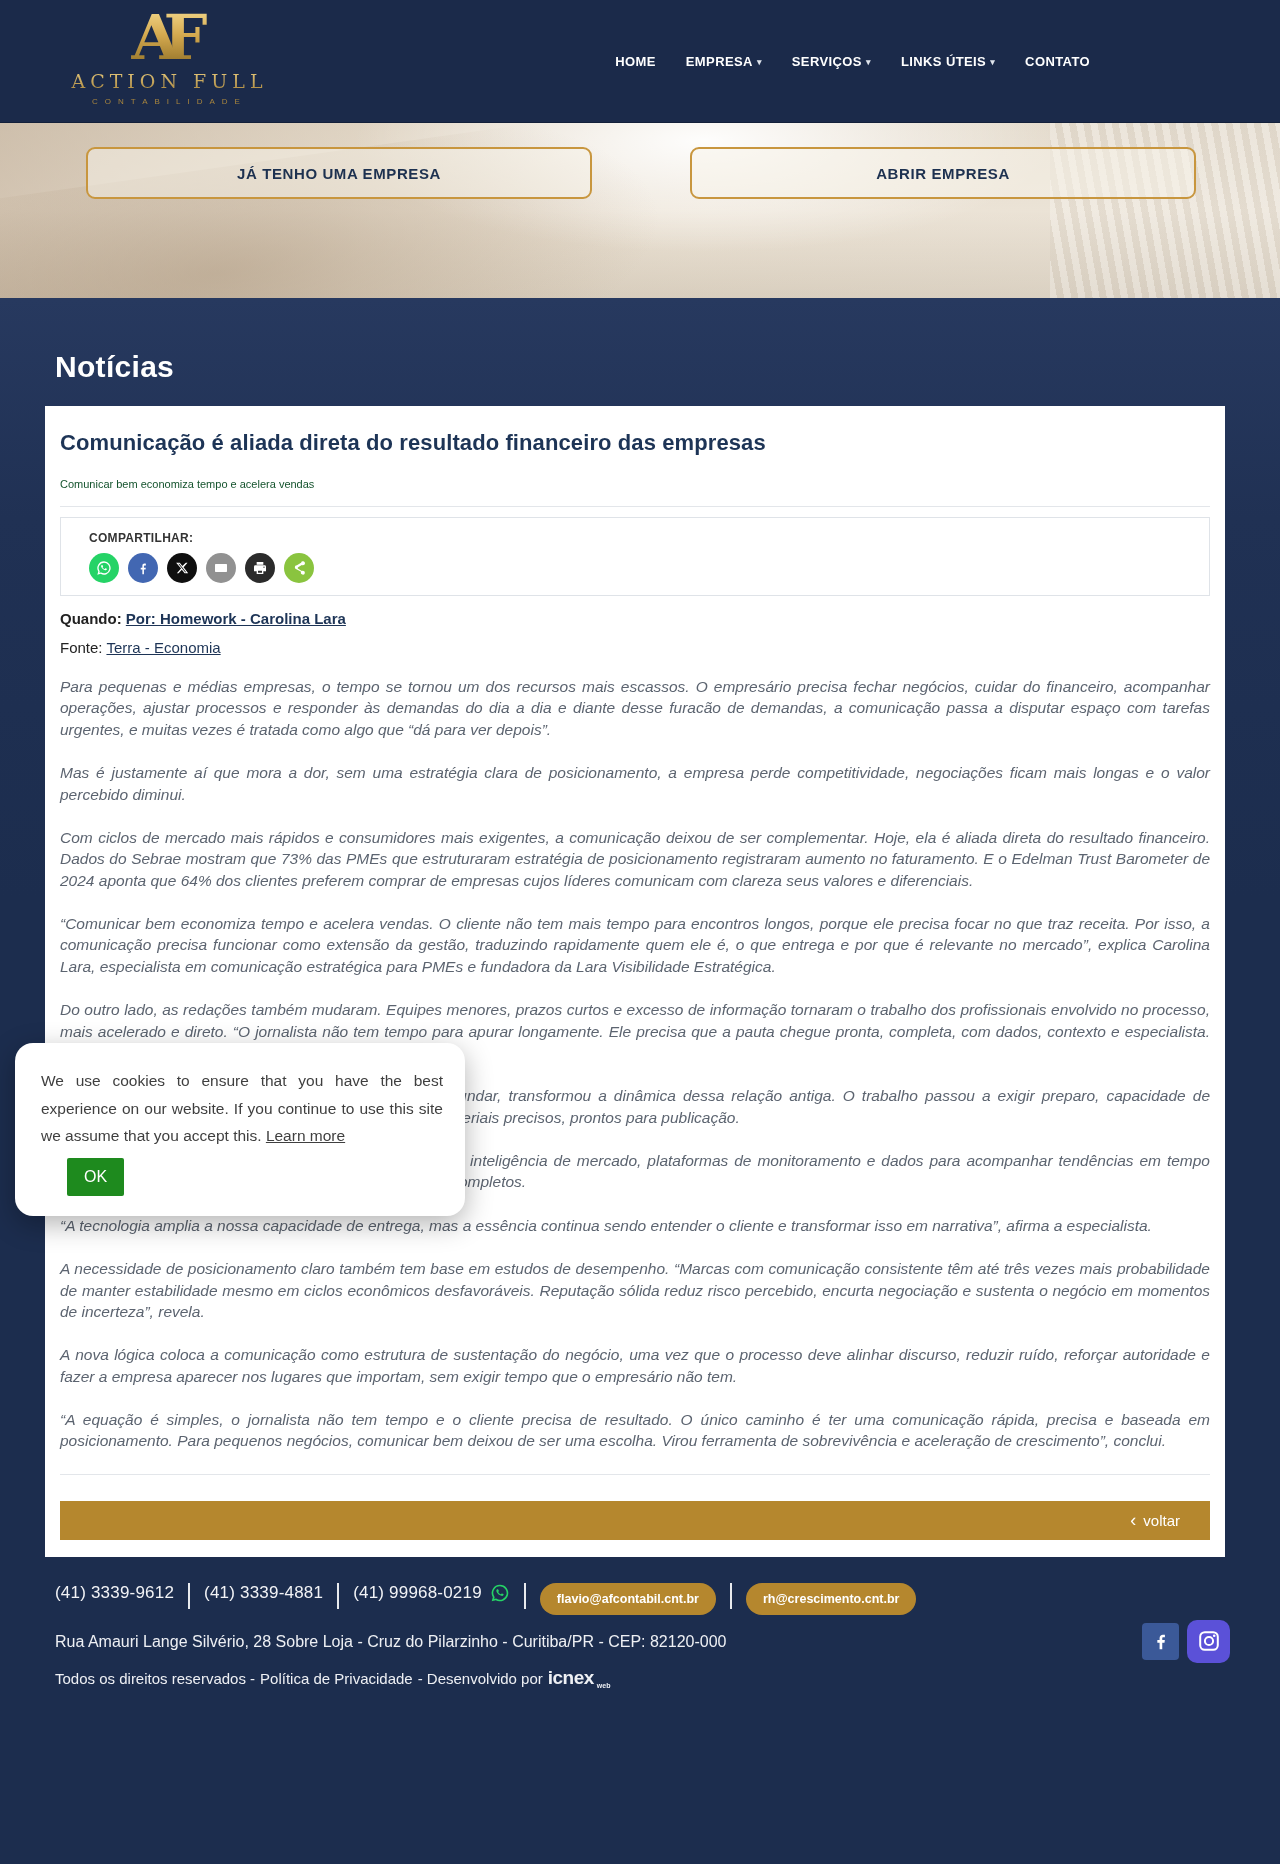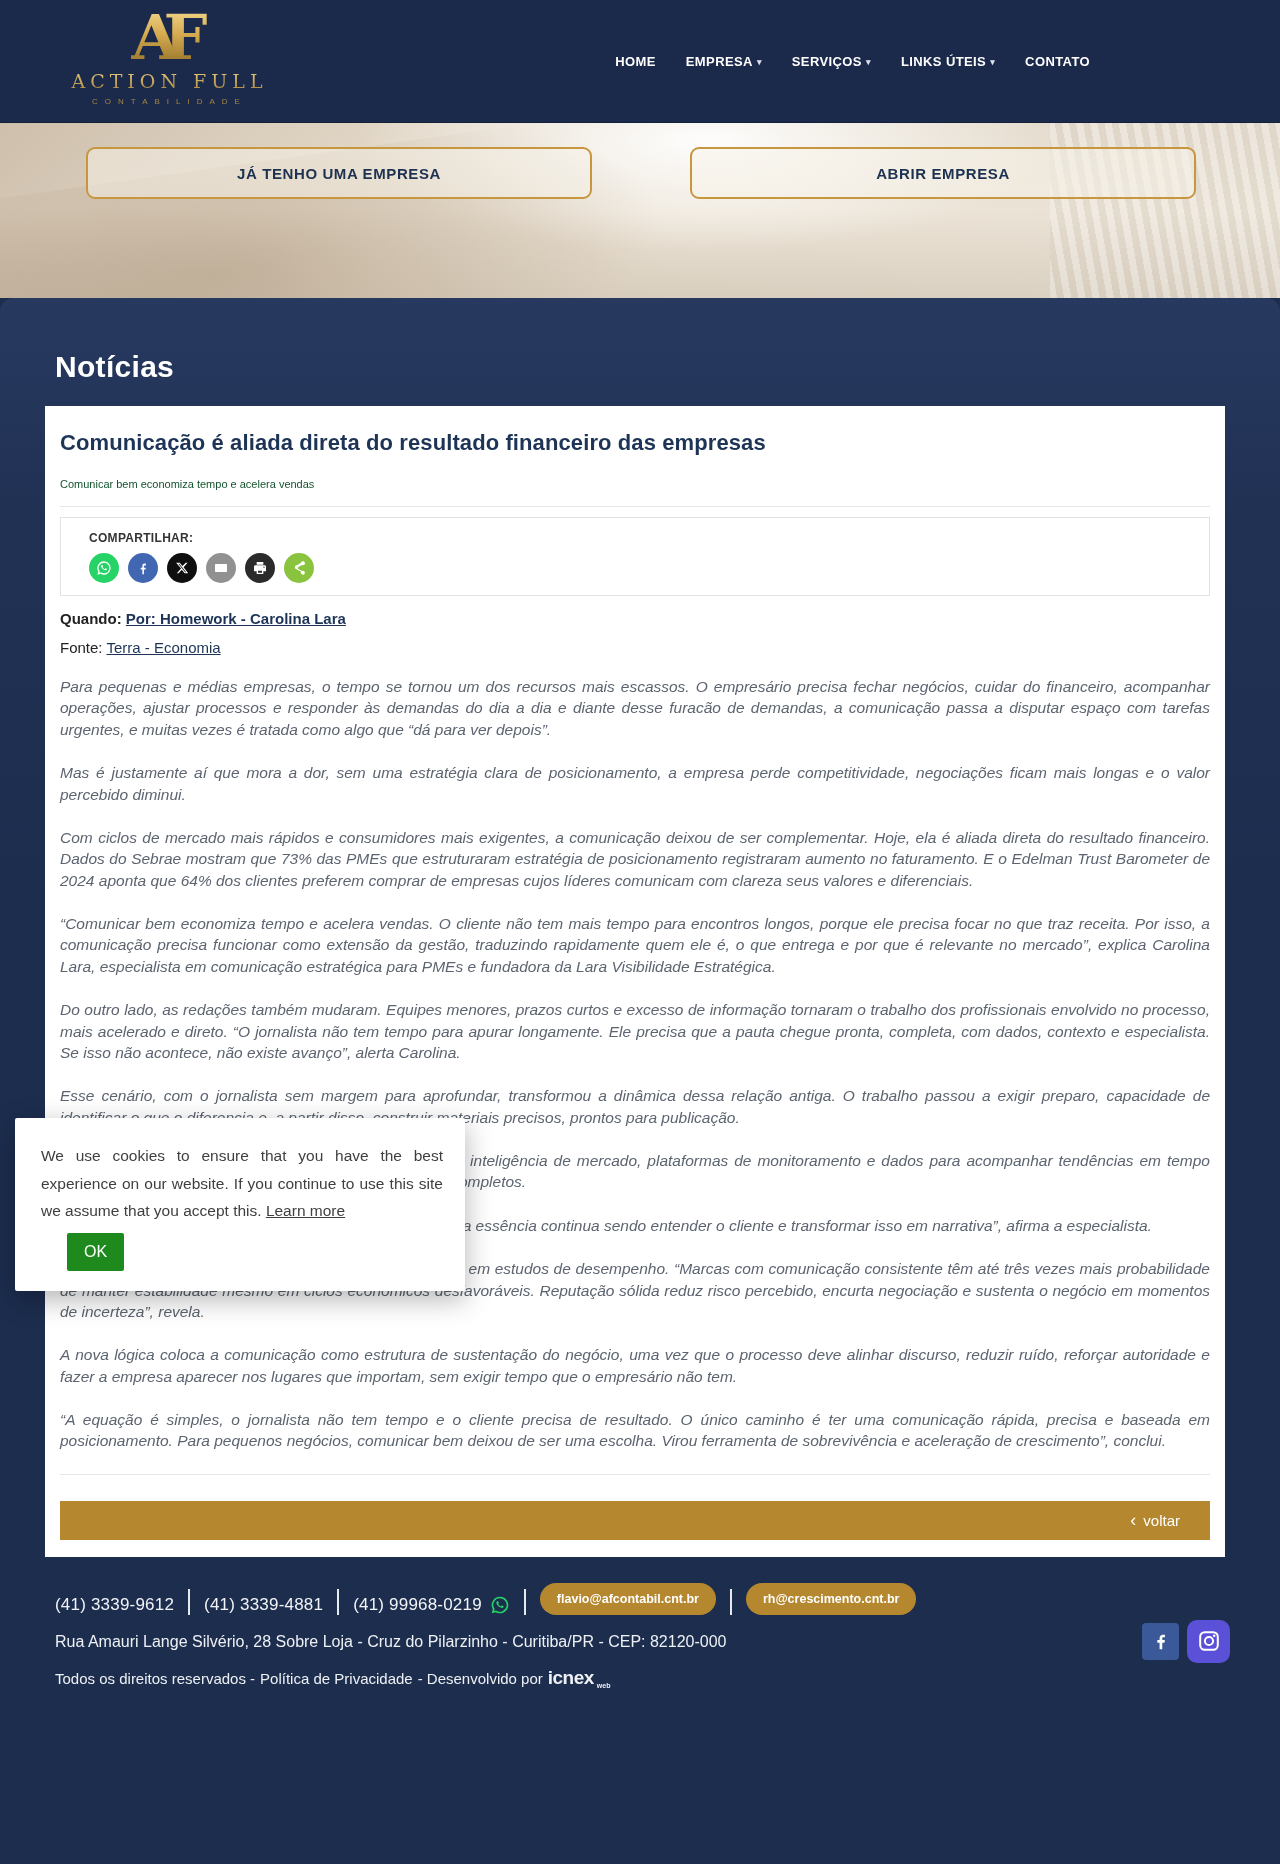--- a/index.html
+++ b/index.html
@@ -26,21 +26,21 @@
       linear-gradient(105deg, rgba(189,170,148,0.55) 0%, rgba(219,206,188,0.35) 30%, rgba(240,233,222,0.15) 55%, rgba(230,224,214,0.4) 100%),
       linear-gradient(180deg,#e3d9c9 0%, #ece3d5 50%, #d4c9b8 100%);
   }
   .hero::before { content:""; position:absolute; left:-80px; bottom:-120px; width:750px; height:260px; background:radial-gradient(ellipse at 40% 40%, rgba(172,150,124,0.5), rgba(172,150,124,0) 70%); transform:rotate(-8deg); }
   .hero::after { content:""; position:absolute; right:0; top:0; width:230px; height:100%; background:repeating-linear-gradient(80deg, rgba(255,255,255,0.5) 0 7px, rgba(201,192,180,0.35) 7px 14px); opacity:0.55; }
   .hero-buttons { position:relative; display:flex; justify-content:space-between; padding:24px 84px 0 86px; z-index:2; }
   .hero-btn { width:506px; height:52px; border:2px solid #c8963e; border-radius:9px; background:rgba(248,243,233,0.5);
     color:#1d3150; font-family:"Liberation Sans",sans-serif; font-size:15px; font-weight:bold; letter-spacing:0.6px; cursor:pointer; }
 
   
-  main { background:linear-gradient(180deg,#27395f 0%, #203154 220px, #1c2d4e 600px); padding:0 45px 0 45px;border-radius:14px; }
+  main { background:linear-gradient(180deg,#27395f 0%, #203154 220px, #1c2d4e 600px); padding:0 45px 0 45px; }
   .page-title { color:#ffffff; font-size:30px; font-weight:bold; letter-spacing:0.3px; padding:52px 0 22px 10px; }
   .card { background:#ffffff; width:1180px; margin-right:73px; padding:24px 15px 17px 15px; }
   .article-title { color:#1d3456; font-size:22px; font-weight:bold; letter-spacing:0.1px; }
   .article-subtitle { color:#14532d; font-size:11px; margin-top:22px; }
   .card hr { border:none; border-top:1px solid #e3e6ea; margin-top:16px; }
 
   .share-box { border:1px solid #dfe3e8; margin-top:10px; padding:13px 0 12px 28px; }
   .share-label { font-size:12px; font-weight:bold; color:#333; letter-spacing:0.3px; }
   .share-icons { display:flex; gap:9px; margin-top:8px; }
   .share-ic { width:30px; height:30px; border-radius:50%; display:flex; align-items:center; justify-content:center; cursor:pointer; }
@@ -55,38 +55,38 @@
   .body { margin-top:20px; }
   .bp { color:#5c6470; font-size:15.5px; line-height:1.38; text-align:justify; margin-bottom:22px;font-style:italic; }
 
   .hr2 { margin-top:4px; }
   .back-bar { margin-top:26px; height:39px; background:#b5872e; color:#ffffff; font-size:15px;
     display:flex; align-items:center; justify-content:flex-end; padding-right:30px; cursor:pointer; }
   .back-bar .chev { font-size:18px; margin-right:7px; line-height:1; }
 
   
   footer { position:relative; height:147px; background:#1c2d4e; padding:26px 0 0 55px; color:#eef0f4; }
-  .f-row1 { display:flex; align-items:flex-end; gap:14px; }
+  .f-row1 { display:flex; align-items:flex-start; gap:14px; }
   .phone { font-size:17px; color:#f2f3f6; letter-spacing:0.2px; cursor:pointer; text-decoration:none; }
   .sep { width:2px; height:26px; background:#e8eaee; }
   .wa-foot { width:20px; height:20px; margin-left:-6px; cursor:pointer; }
   .pill { background:#b5872e; border-radius:16px; color:#ffffff; font-size:12.5px; font-weight:bold; padding:9px 17px; cursor:pointer; text-decoration:none; }
   .f-address { font-size:16px; margin-top:18px; color:#eef0f4; }
   .f-bottom { font-size:15px; margin-top:16px; color:#eef0f4; display:flex; align-items:baseline; gap:5px; }
   .f-bottom .privacy { cursor:pointer; }
   .icnex { font-weight:bold; font-size:19px; letter-spacing:-0.5px; cursor:pointer; }
   .icnex-sub { font-size:7px; font-weight:bold; margin-left:-2px; align-self:flex-end; }
   .socials { position:absolute; right:50px; top:63px; display:flex; align-items:center; gap:8px; }
   .soc { display:flex; align-items:center; justify-content:center; cursor:pointer; }
   .soc.fb { width:37px; height:37px; border-radius:4px; background:#3b5998; }
   .soc.ig { width:43px; height:43px; border-radius:10px; background:#5b51d8; }
   .soc svg { display:block; }
 
   
-  .cookie { position:absolute; left:15px; top:1118px; width:450px; background:#ffffff; border-radius:2px;
+  .cookie { position:absolute; left:15px; top:1043px; width:450px; background:#ffffff; border-radius:18px;
     box-shadow:0 8px 28px rgba(0,0,0,0.3); padding:24px 22px 20px 26px; z-index:20; }
   .cookie p { font-size:15.5px; color:#3f3f3f; line-height:1.78; text-align:justify; }
   .cookie .learn { text-decoration:underline; color:#3f3f3f; cursor:pointer; white-space:nowrap; }
   .cookie .ok { margin:8px 0 0 26px; background:#1e8a1e; color:#ffffff; border:none; font-size:16px;
     padding:10px 17px; border-radius:2px; cursor:pointer; font-family:"Liberation Sans",sans-serif; }
 </style>
 </head>
 <body>
 
 <div class="page">

